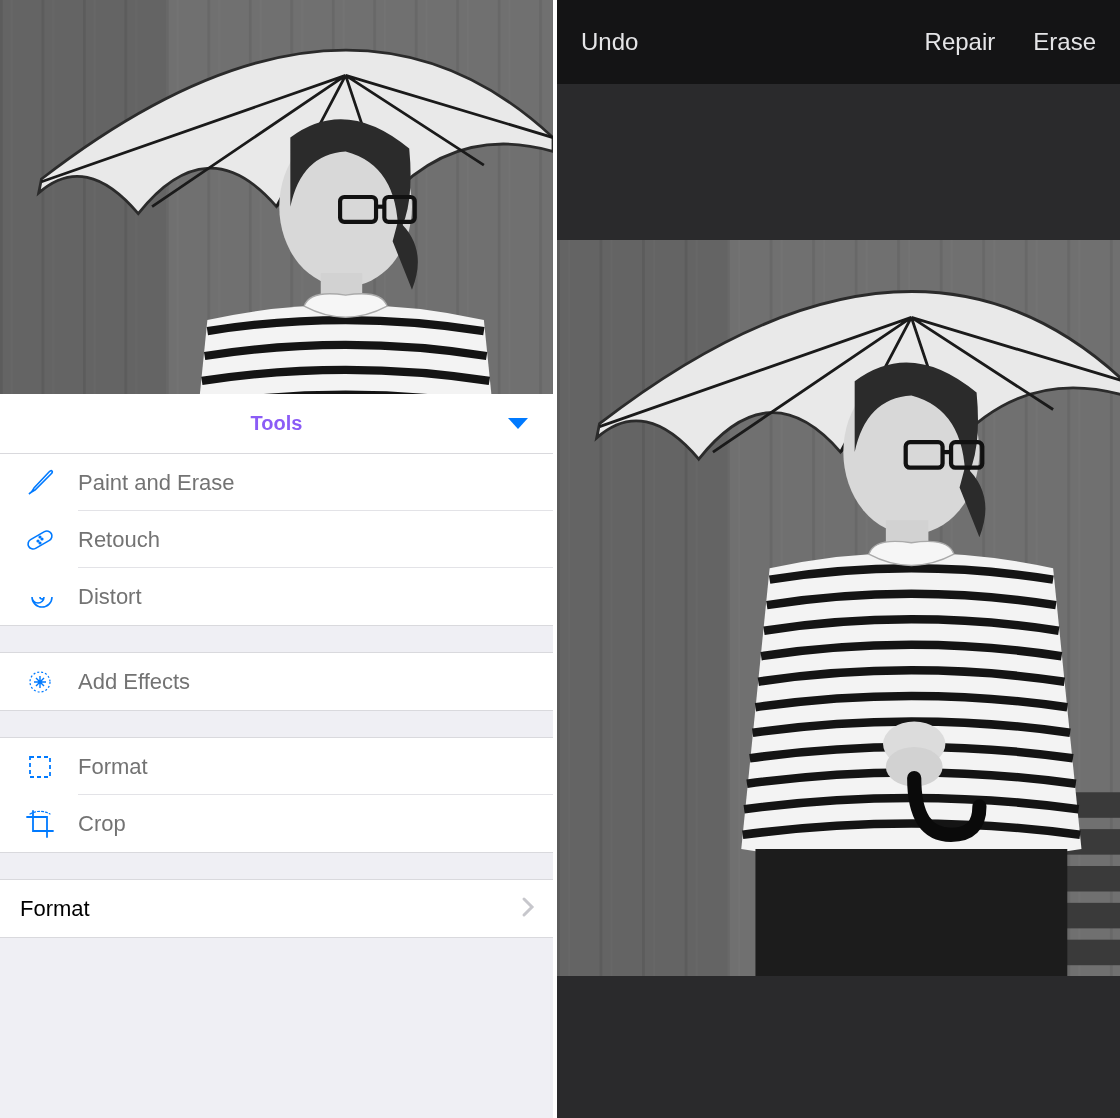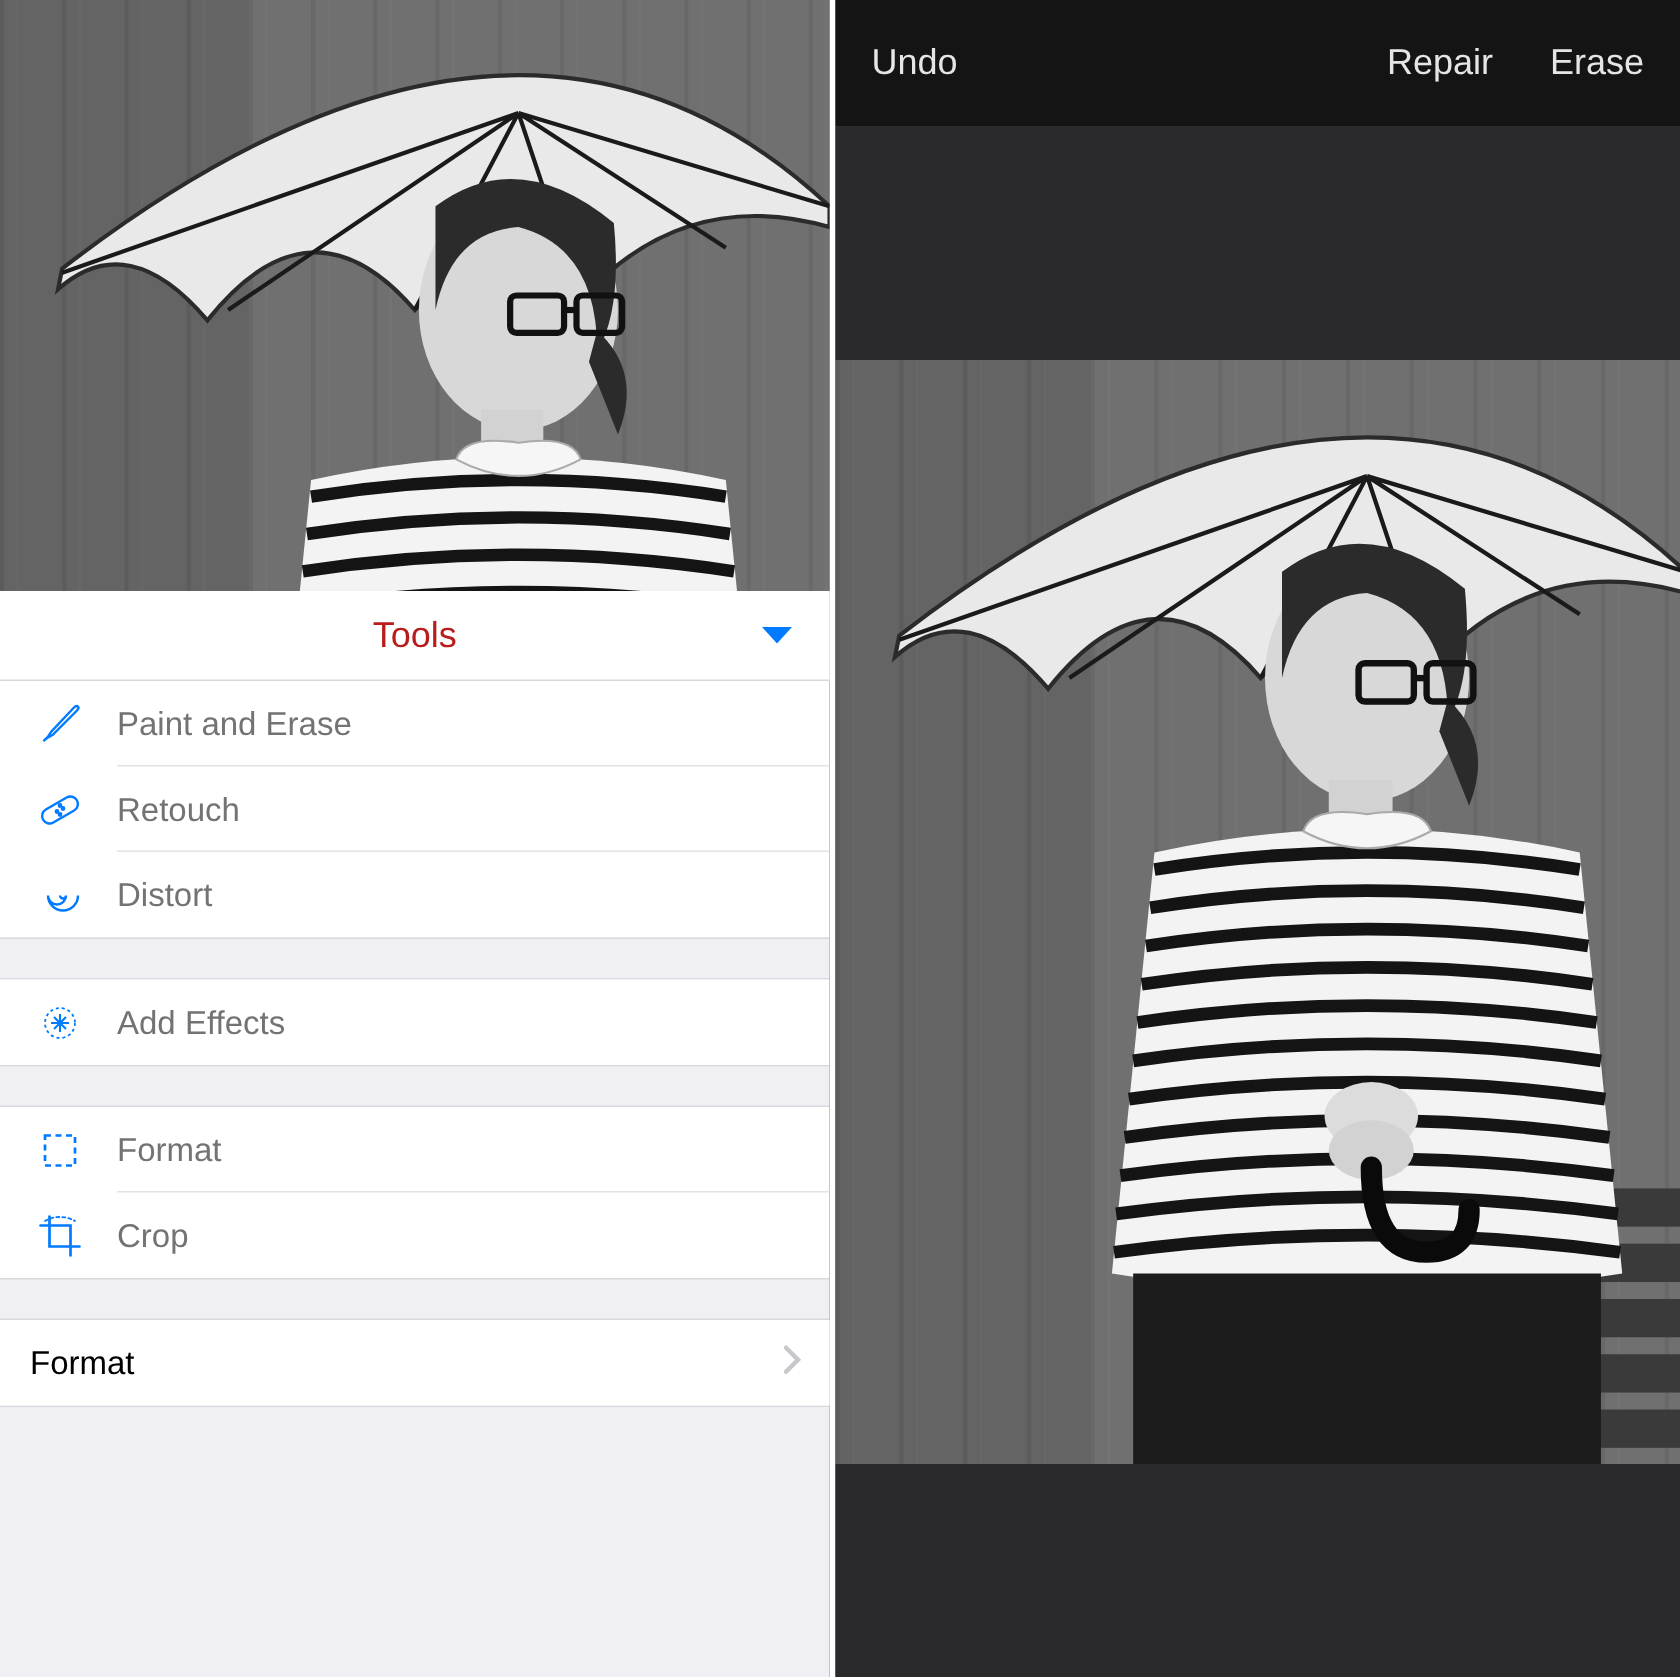--- a/index.html
+++ b/index.html
@@ -5,21 +5,21 @@
   * { box-sizing: border-box; margin: 0; padding: 0; }
   html, body { width: 1120px; height: 1118px; overflow: hidden; font-family: -apple-system, "Helvetica Neue", Arial, sans-serif; }
   .wrap { display: flex; width: 1120px; height: 1118px; }
 
   
   .left { width: 553px; height: 1118px; background: #efeff4; display: flex; flex-direction: column; }
   .left-photo { width: 553px; height: 394px; background: #777; position: relative; overflow: hidden; }
   .photo-svg { display:block; }
 
   .tools-header { background: #ffffff; height: 60px; border-bottom: 1px solid #d9d9dd; position: relative; display:flex; align-items:center; justify-content:center; }
-  .tools-title { font-size: 24px; font-weight: 400; color: #b91c1c; }
+  .tools-title { font-size: 20px; font-weight: 700; color: #8b5cf6; }
   .tools-caret { position: absolute; right: 24px; top: 50%; transform: translateY(-50%); }
   .tools-caret svg { display:block; }
 
   .section { background: #ffffff; }
   .row { height: 57px; display: flex; align-items: center; padding-left: 20px; position: relative; cursor: pointer; }
   .row .icon { width: 40px; height: 40px; display:flex; align-items:center; justify-content:center; color:#007aff; }
   .row .label { font-size: 22px; color: #737373; margin-left: 18px; text-align: center; }
   .row .divider { position:absolute; left:78px; right:0; bottom:0; height:1px; background:#e3e3e7; }
   .section > .row:last-child .divider { display:none; }
   .gap { height: 28px; background:#efeff4; border-top:1px solid #d9d9dd; border-bottom:1px solid #d9d9dd; }

